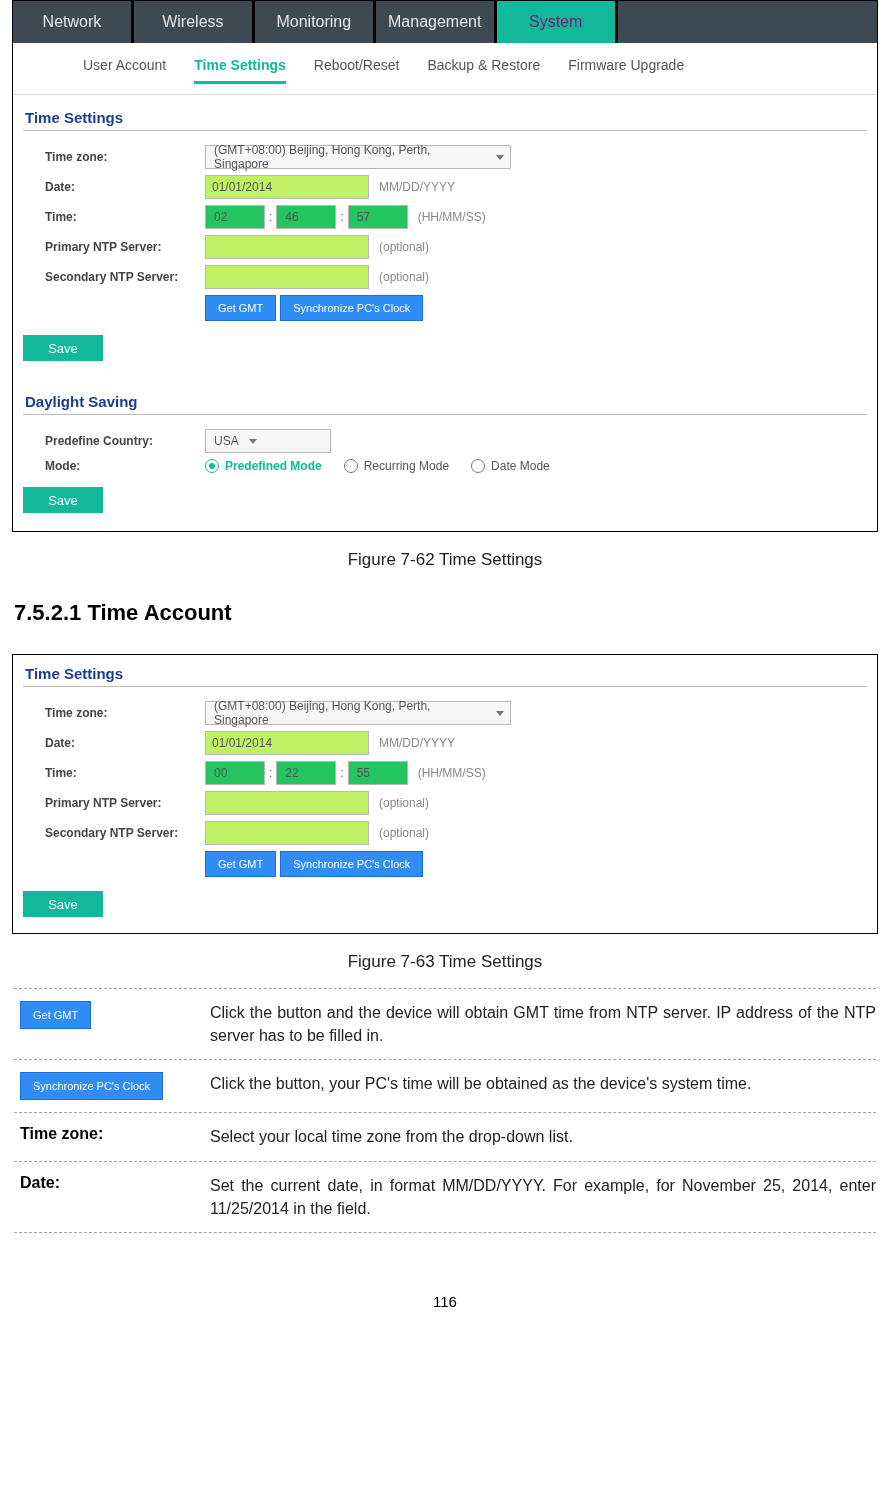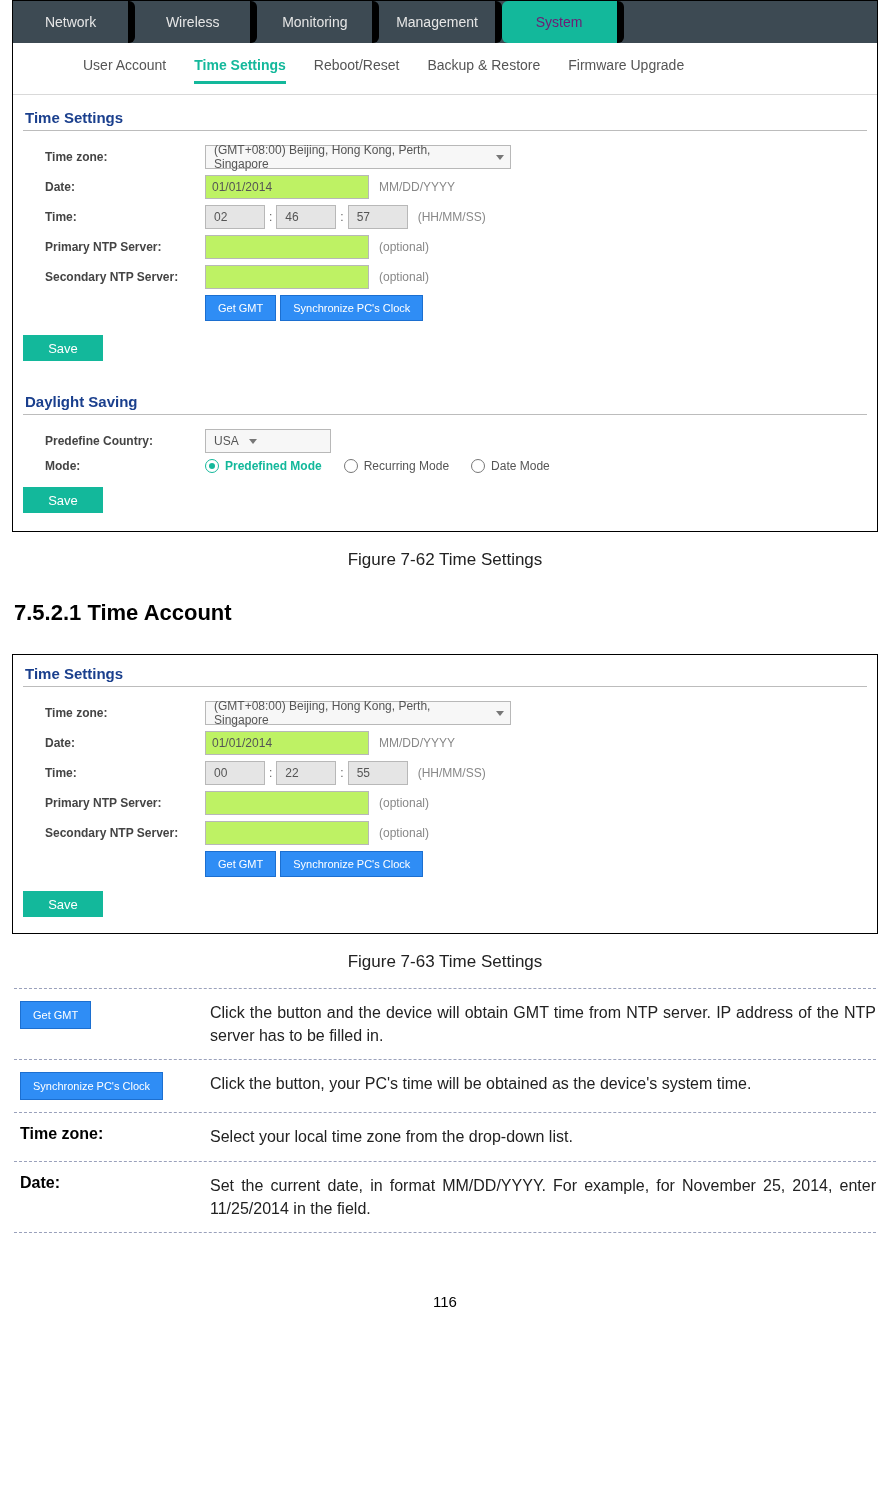--- a/index.html
+++ b/index.html
@@ -25,24 +25,23 @@
     display: flex;
     background: #3d4a53;
     height: 42px;
   }
   .main-nav .nav-item {
     flex: 1;
     display: flex;
     align-items: center;
     justify-content: center;
     color: #e6e6e6;
-    font-size: 14px;
-    border-right: 7px solid #000000;
-    cursor: pointer;
-    border-radius: 6px;
+    font-size: 16px;
+    border-right: 3px solid #000000;
+    cursor: pointer;
   }
   .main-nav .nav-item.active {
     background: #13b89b;
     color: #701a75;
   }
   .main-nav .spacer {
     flex: 2.2;
     background: #3d4a53;
   }
   
@@ -118,21 +117,21 @@
   }
   .hint {
     color: #888;
     margin-left: 10px;
     font-size: 12px;
   }
   .time-select {
     display: inline-flex;
     align-items: center;
     border: 1px solid #b8b8b8;
-    background: #e5e5e5;
+    background: #22c55e;
     height: 22px;
     padding: 0 4px 0 8px;
     font-size: 12px;
     color: #555;
     cursor: pointer;
     width: 46px;
     justify-content: space-between;
   }
   .colon {
     margin: 0 4px;

